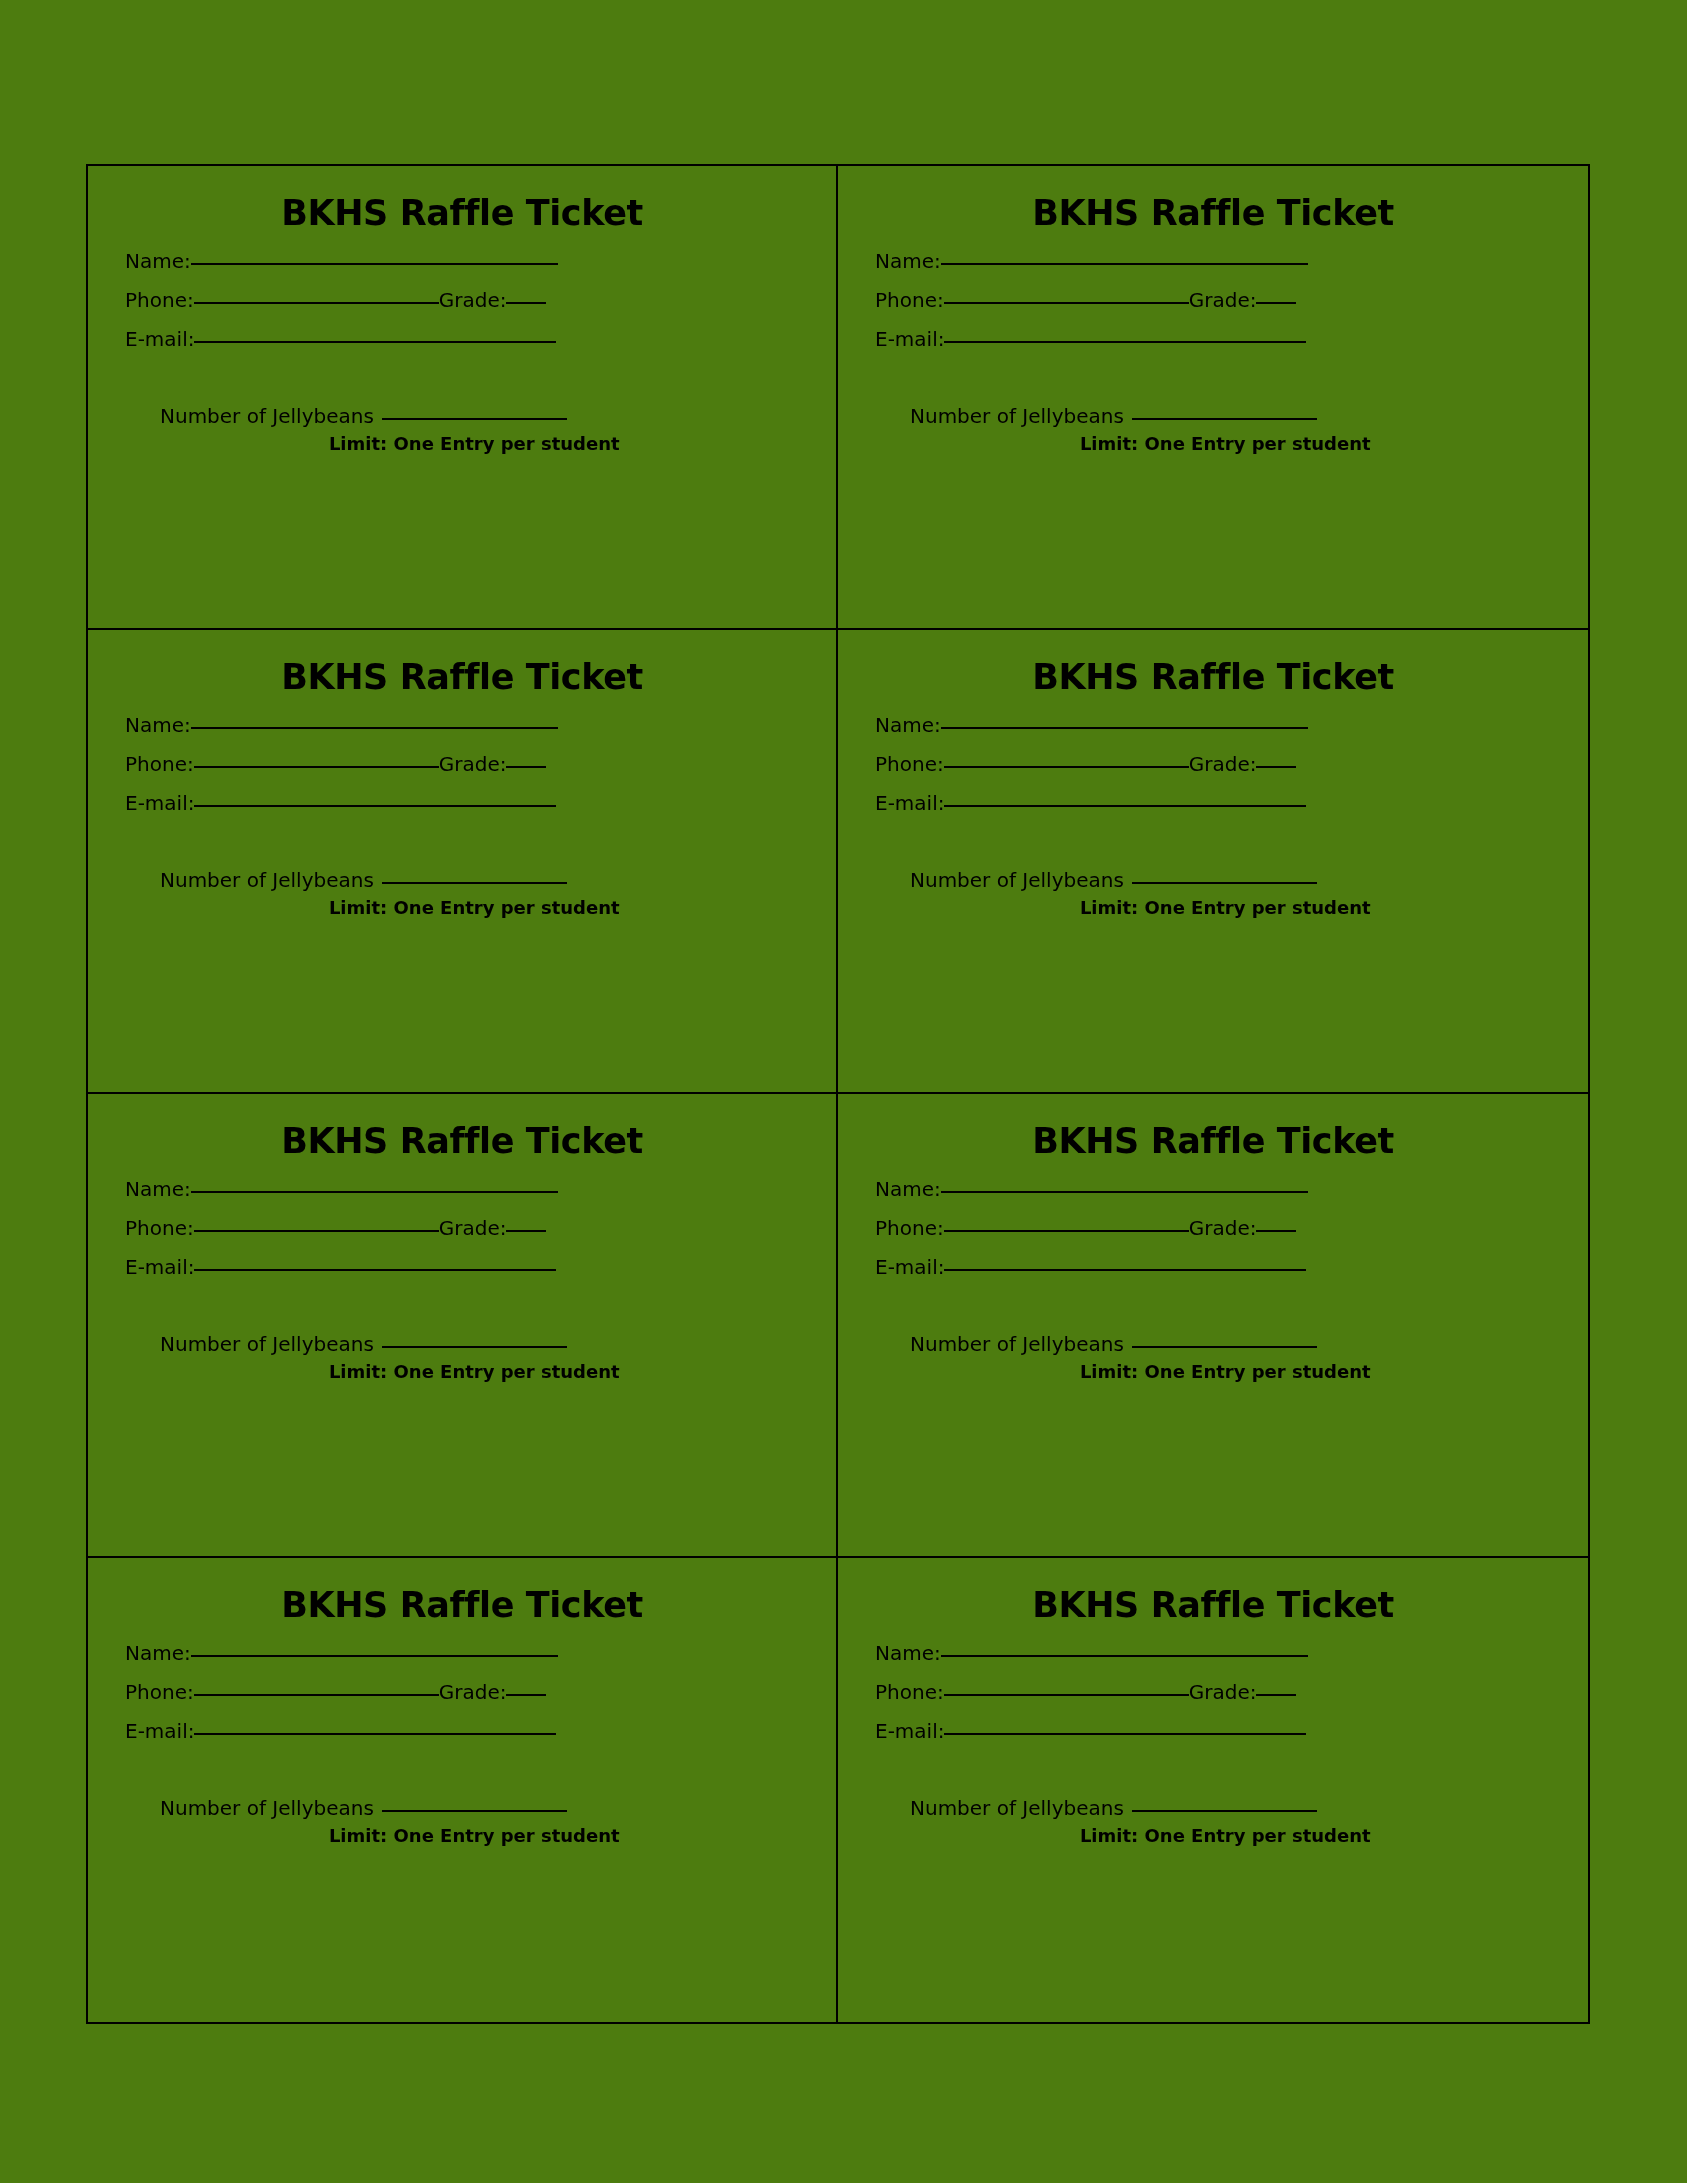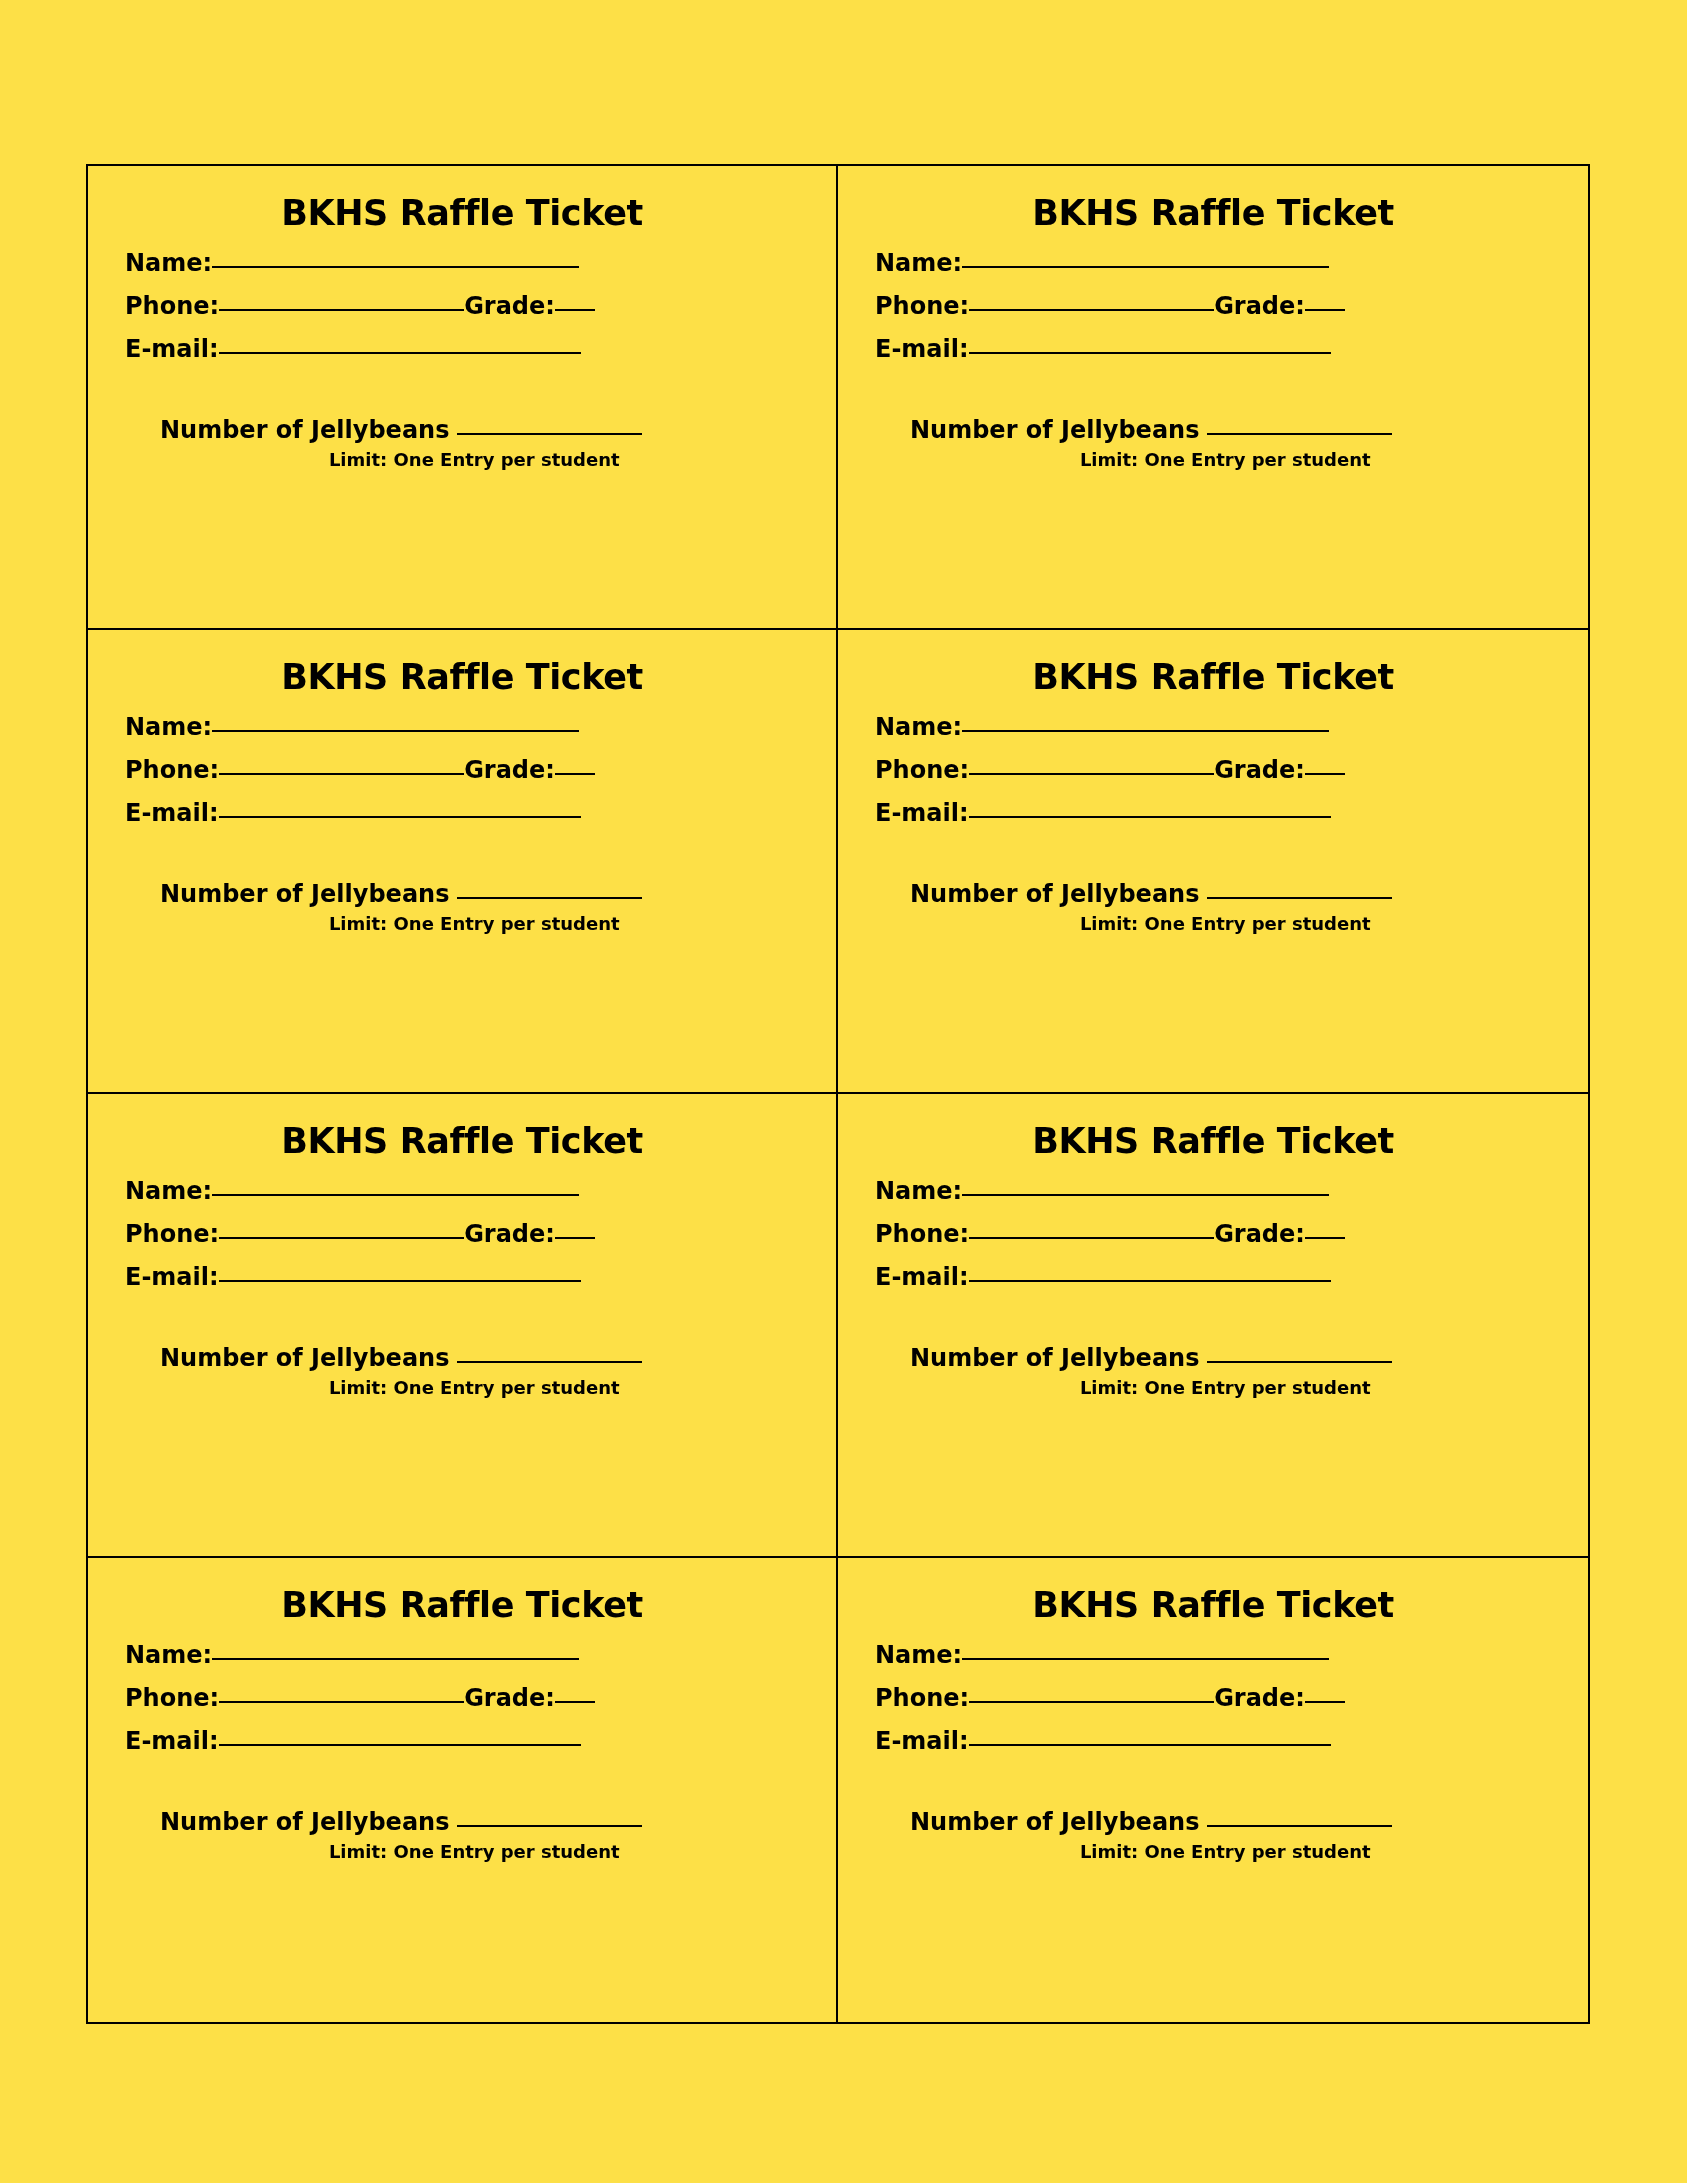--- a/index.html
+++ b/index.html
@@ -12,21 +12,21 @@
     height: 2184px;
     font-family: "DejaVu Sans", sans-serif;
     color: #000000;
     -webkit-font-smoothing: antialiased;
   }
 
   .page {
     position: relative;
     width: 1687px;
     height: 2184px;
-    background: #fde047;
+    background: #4d7c0f;
     box-sizing: border-box;
   }
 
   .sheet {
     position: absolute;
     left: 86px;
     top: 164px;
     width: 1504px;
     height: 1860px;
     border: 2.6px solid #000000;
@@ -66,22 +66,22 @@
     display: flex;
     align-items: baseline;
     font-weight: bold;
     font-size: 23.6px;
     line-height: 1.0;
     margin: 0 0 19px 0;
     white-space: nowrap;
   }
 
   .field-label {
-    font-weight: bold;
-    font-size: 24px;
+    font-weight: normal;
+    font-size: 20px;
   }
 
   .rule {
     display: inline-block;
     border-bottom: 2.6px solid #000000;
     height: 0;
     position: relative;
     top: -3.5px;
   }
 

